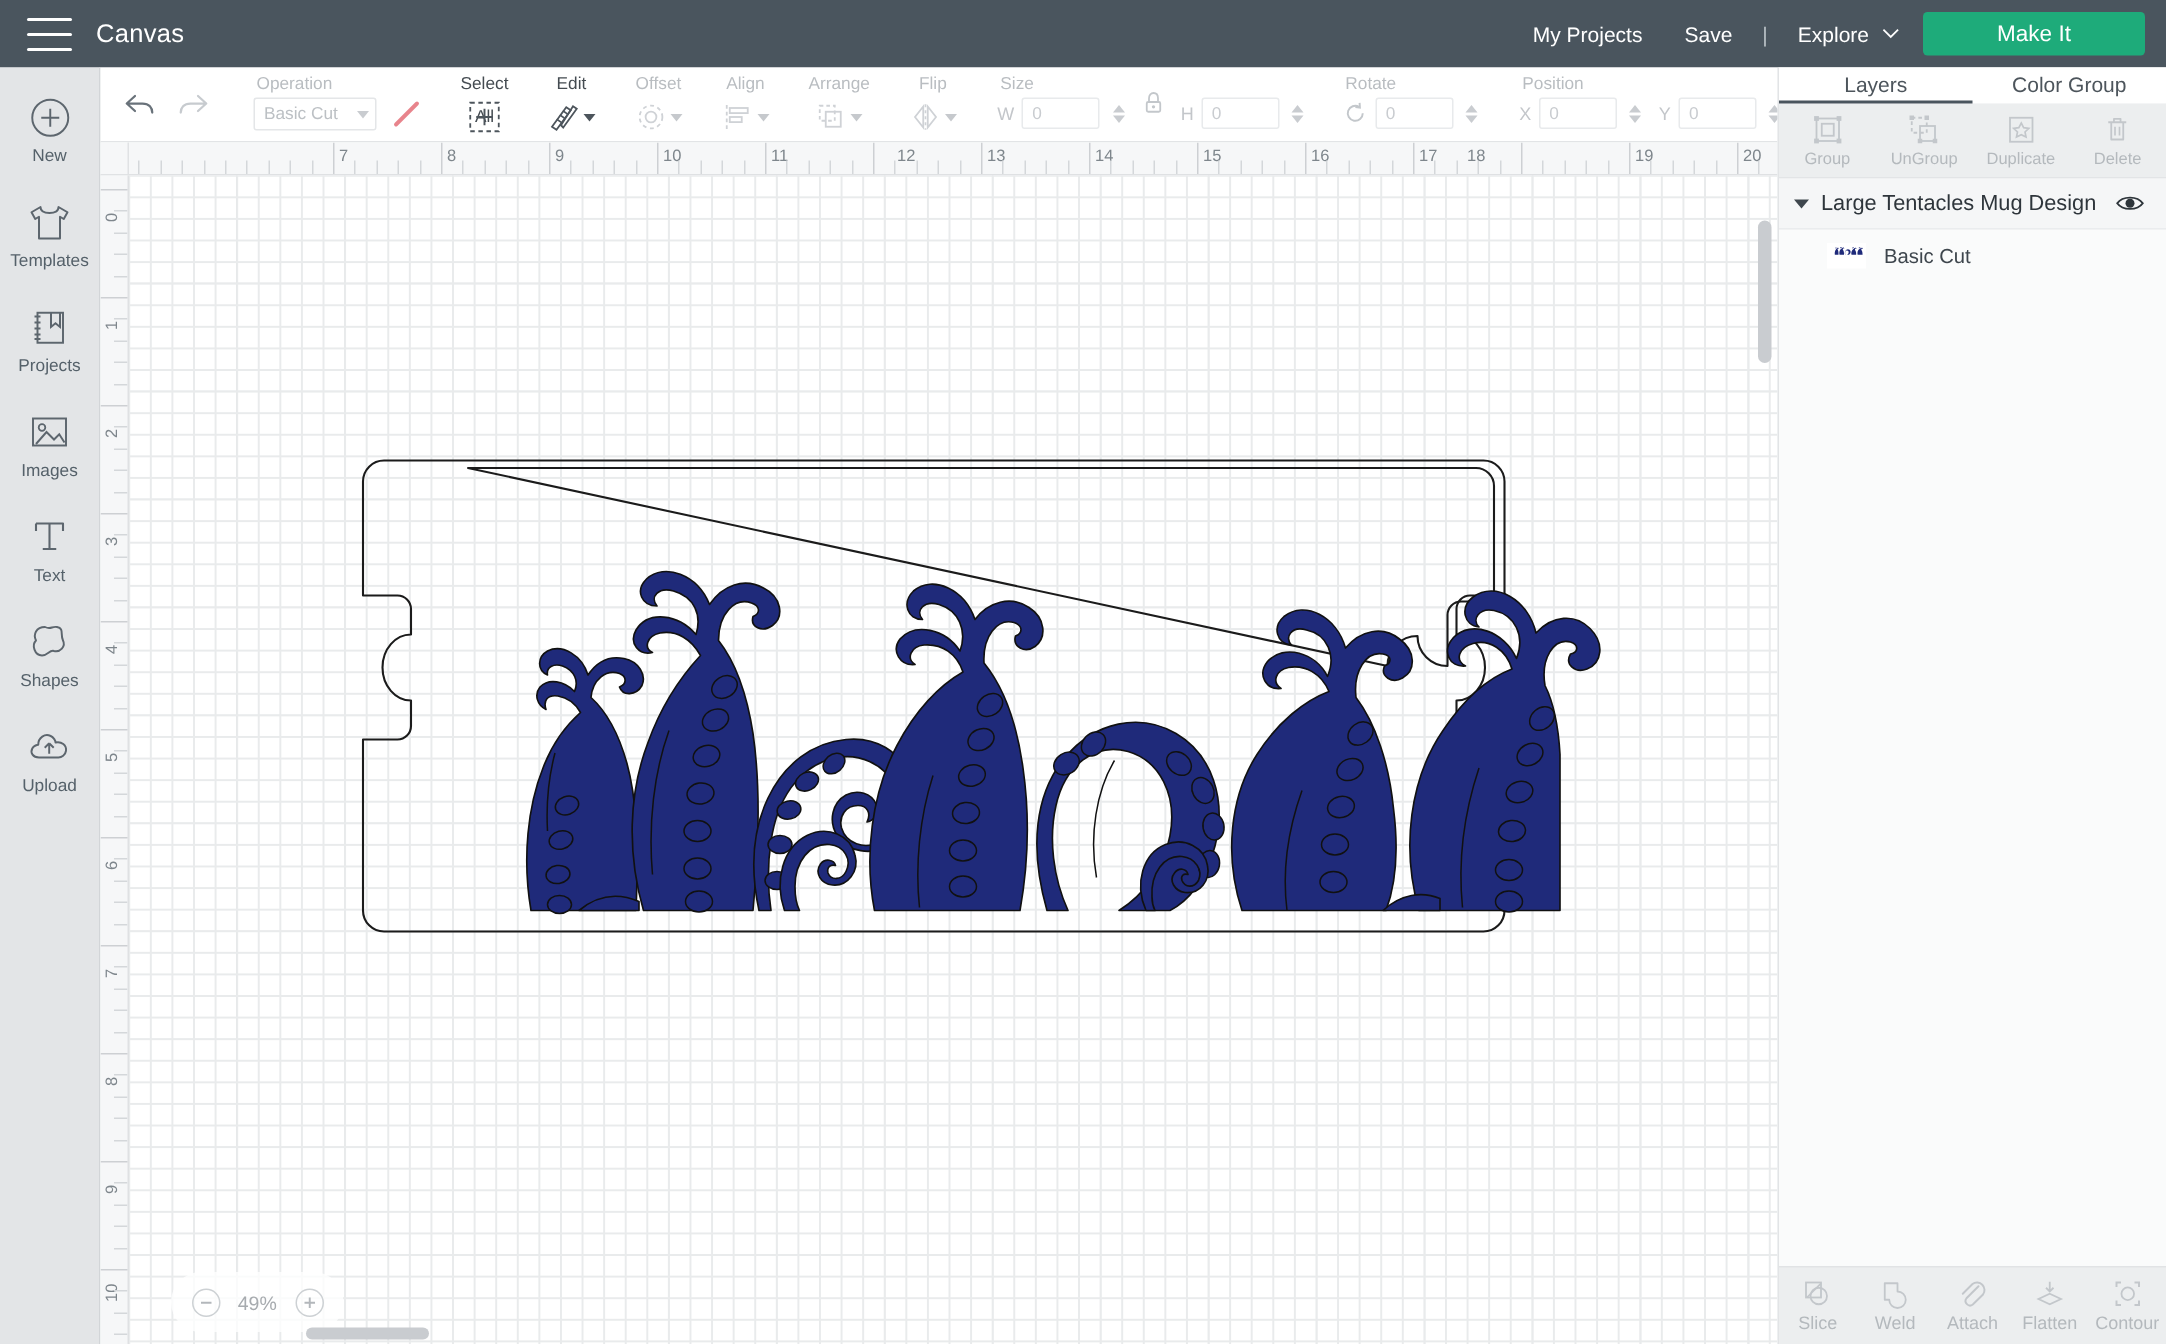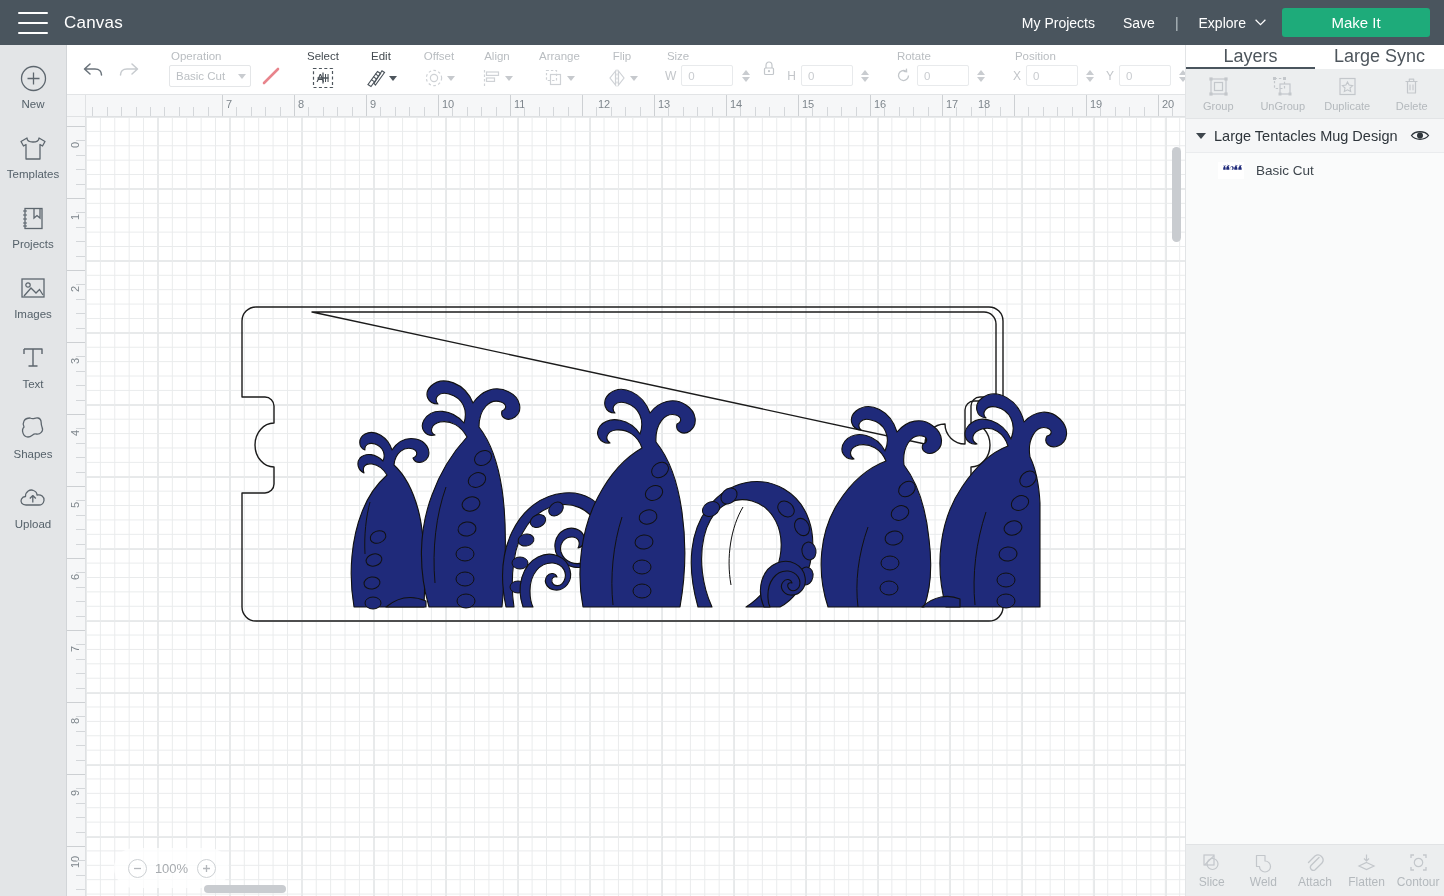--- a/index.html
+++ b/index.html
@@ -124,21 +124,21 @@
   .zlevel { font-size: 13px; color: #a7abaf; min-width: 38px; text-align: center; }
   .scroll-v { position: absolute; right: 4px; top: 30px; width: 9px; height: 95px;
     background: #c9ccd0; border-radius: 5px; cursor: pointer; }
   .scroll-h { position: absolute; left: 118px; bottom: 3px; width: 82px; height: 8px;
     background: #c9ccd0; border-radius: 4px; cursor: pointer; }
 
   
   .panel { position: absolute; left: 1185px; top: 45px; width: 259px; height: 851px;
     background: #fafbfb; border-left: 1px solid #e2e4e6; }
   .ptabs { display: flex; height: 24px; background: #ffffff; }
-  .ptab { flex: 1; text-align: center; font-size: 18px; color: #4d555c; line-height: 22px;
+  .ptab { flex: 1; text-align: center; font-size: 14px; color: #4d555c; line-height: 22px;
     cursor: pointer; border-bottom: 2px solid transparent; }
   .ptab.active { border-bottom-color: #4a555e; }
   .pactions { display: flex; height: 50px; background: #eceeef; border-bottom: 1px solid #e2e4e6; }
   .pact { flex: 1; display: flex; flex-direction: column; align-items: center; justify-content: center;
     cursor: pointer; gap: 2px; }
   .pact-ico { height: 22px; display: flex; align-items: center; justify-content: center; }
   .pact-lbl { font-size: 11px; color: #b4b9bd; }
   .layer-group { display: flex; align-items: center; height: 34px; padding: 0 14px 0 10px;
     background: #f5f6f7; border-bottom: 1px solid #eaecee; }
   .tri { width: 0; height: 0; border-left: 5px solid transparent; border-right: 5px solid transparent;
@@ -745,38 +745,38 @@
           <path d="M836 490 C848 479 862 477 874 482 L874 490 Z"></path>
         </g>
       </svg>
 
       <div class="zoomctl">
         <div class="zbtn">
           <svg width="13" height="13" viewBox="0 0 13 13">
             <path d="M3 6.5 H10" stroke="#b3b7bb" stroke-width="1.3"></path>
           </svg>
         </div>
-        <div class="zlevel">100%</div>
+        <div class="zlevel">49%</div>
         <div class="zbtn">
           <svg width="13" height="13" viewBox="0 0 13 13">
             <path d="M3 6.5 H10 M6.5 3 V10" stroke="#b3b7bb" stroke-width="1.3"></path>
           </svg>
         </div>
       </div>
 
       <div class="scroll-v"></div>
       <div class="scroll-h"></div>
     </div>
   </div>
 
   <div class="panel">
 
     <div class="ptabs">
       <div class="ptab active">Layers</div>
-      <div class="ptab">Large Sync</div>
+      <div class="ptab">Color Group</div>
     </div>
 
     <div class="pactions">
       <div class="pact">
         <div class="pact-ico">
           <svg width="21" height="21" viewBox="0 0 21 21">
             <rect x="3" y="3" width="15" height="15" fill="none" stroke="#c3c7cb" stroke-width="1.2"></rect>
             <rect x="6.5" y="6.5" width="8" height="8" fill="none" stroke="#c3c7cb" stroke-width="1.2"></rect>
             <rect x="1.4" y="1.4" width="3.2" height="3.2" fill="#c3c7cb"></rect>
             <rect x="16.4" y="1.4" width="3.2" height="3.2" fill="#c3c7cb"></rect>

